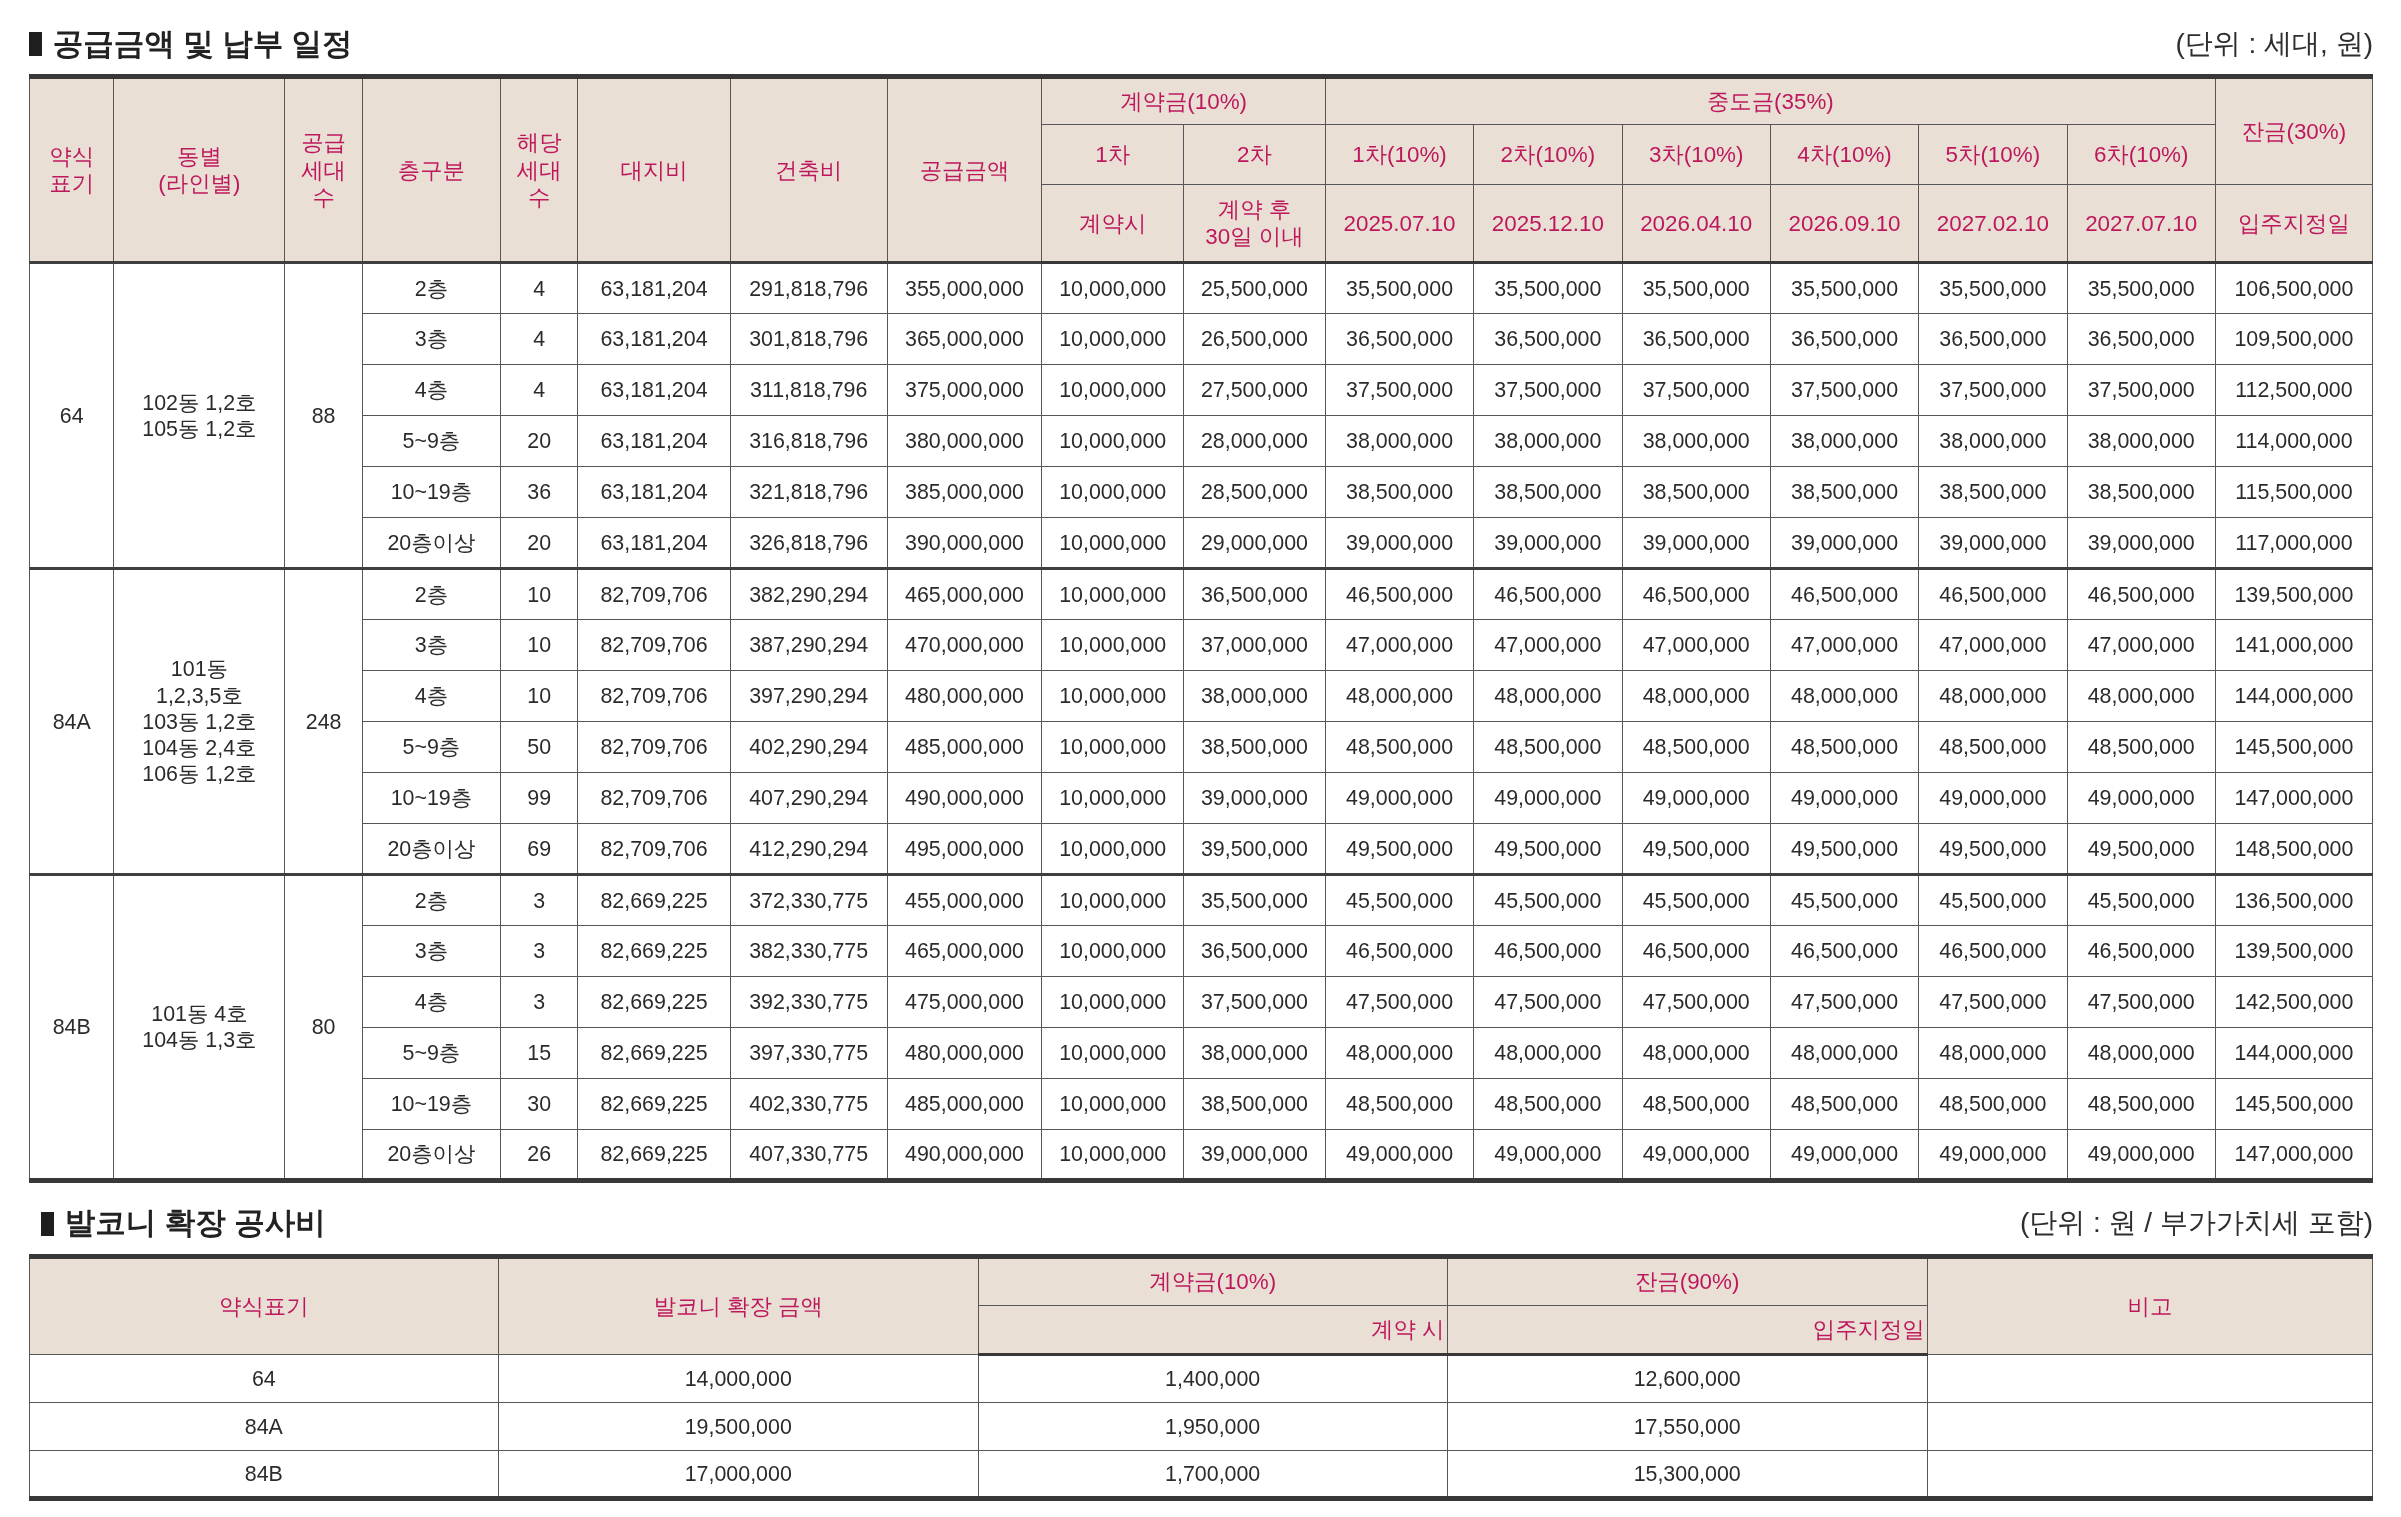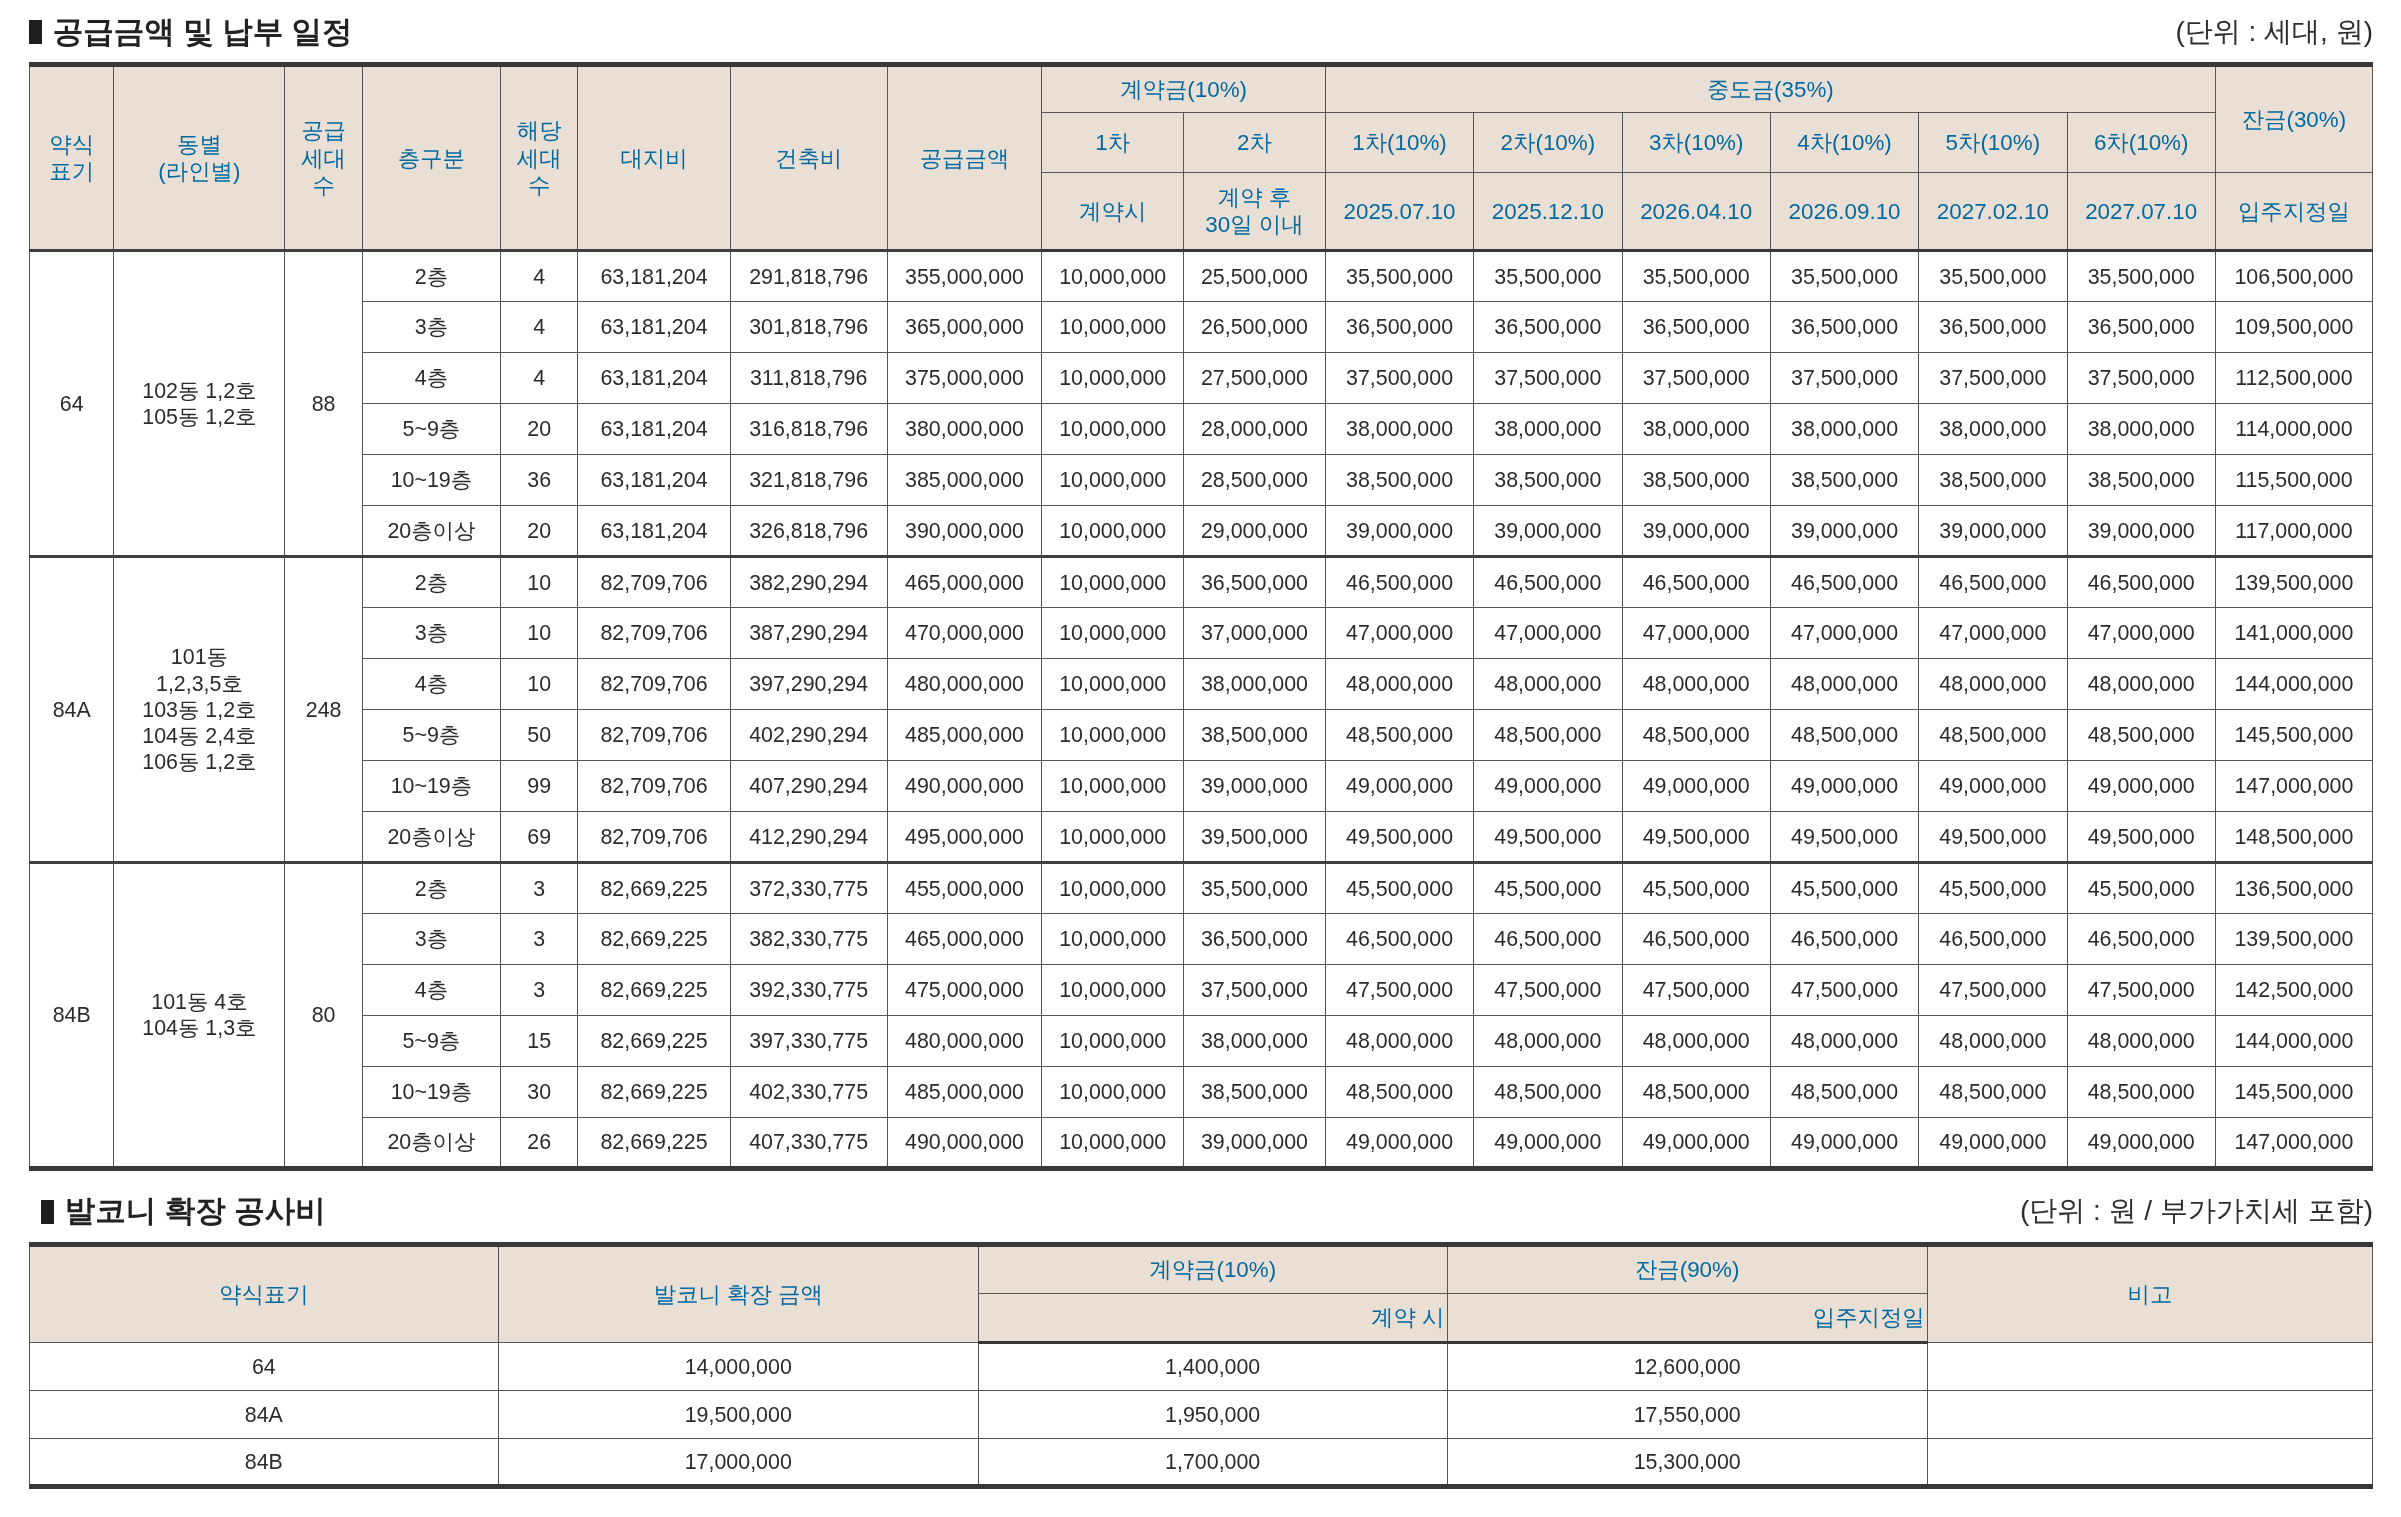--- a/index.html
+++ b/index.html
@@ -2,33 +2,33 @@
 <html lang="ko" style="font-size:8.6px"><head>
 <meta charset="utf-8">
 <style>
   html,body{margin:0;padding:0;background:#ffffff;}
   body{
     width:2401px;height:1517px;box-sizing:border-box;
     padding:9.6px 28px 10.7px 29px;
     font-family:"Liberation Sans","DejaVu Sans",sans-serif;
     color:#2e2e2e;
   }
-  .section-head{display:flex;justify-content:space-between;align-items:flex-end;margin-top:2px;}
+  .section-head{display:flex;justify-content:space-between;align-items:flex-end;margin-top:14px;}
   .sec-title{display:flex;align-items:center;gap:10.7px;font-size:30.5px;font-weight:700;color:#222;}
   .bullet{display:inline-block;width:13px;height:24.6px;background:#1e1e1e;}
   .unit-note{font-size:28px;color:#2e2e2e;padding-bottom:2.1px;text-align:right;}
 
   table{border-collapse:collapse;width:100%;table-layout:fixed;margin-top:9.6px;}
   th,td{
     border:1.1px solid #565656;
     text-align:center;vertical-align:middle;
     white-space:pre-line;line-height:1.22;
     padding:0 2.1px;overflow:hidden;
   }
-  thead th{background:#e9dfd5;font-weight:500;font-size:22.4px;color:#0369a1;}
+  thead th{background:#e9dfd5;font-weight:500;font-size:22.4px;color:#be185d;}
   tbody td{background:#ffffff;font-size:21.4px;color:#2b2b2b;}
 
   .main-table{border-top:5.3px solid #383838;border-bottom:5.3px solid #383838;}
   .main-table thead tr:nth-child(1){height:48px;}
   .main-table thead tr:nth-child(2){height:60px;margin-left:24px;}
   .main-table thead tr:nth-child(3){height:78px;}
   .main-table thead tr:last-child th{border-bottom:3.2px solid #383838;}
   .main-table tbody tr{height:51px;}
   .main-table tbody td{border-top-color:#6e6e6e;border-top-width:1.6px;}
   .main-table tbody tr.group-start td{border-top:3.2px solid #3f3f3f;}

